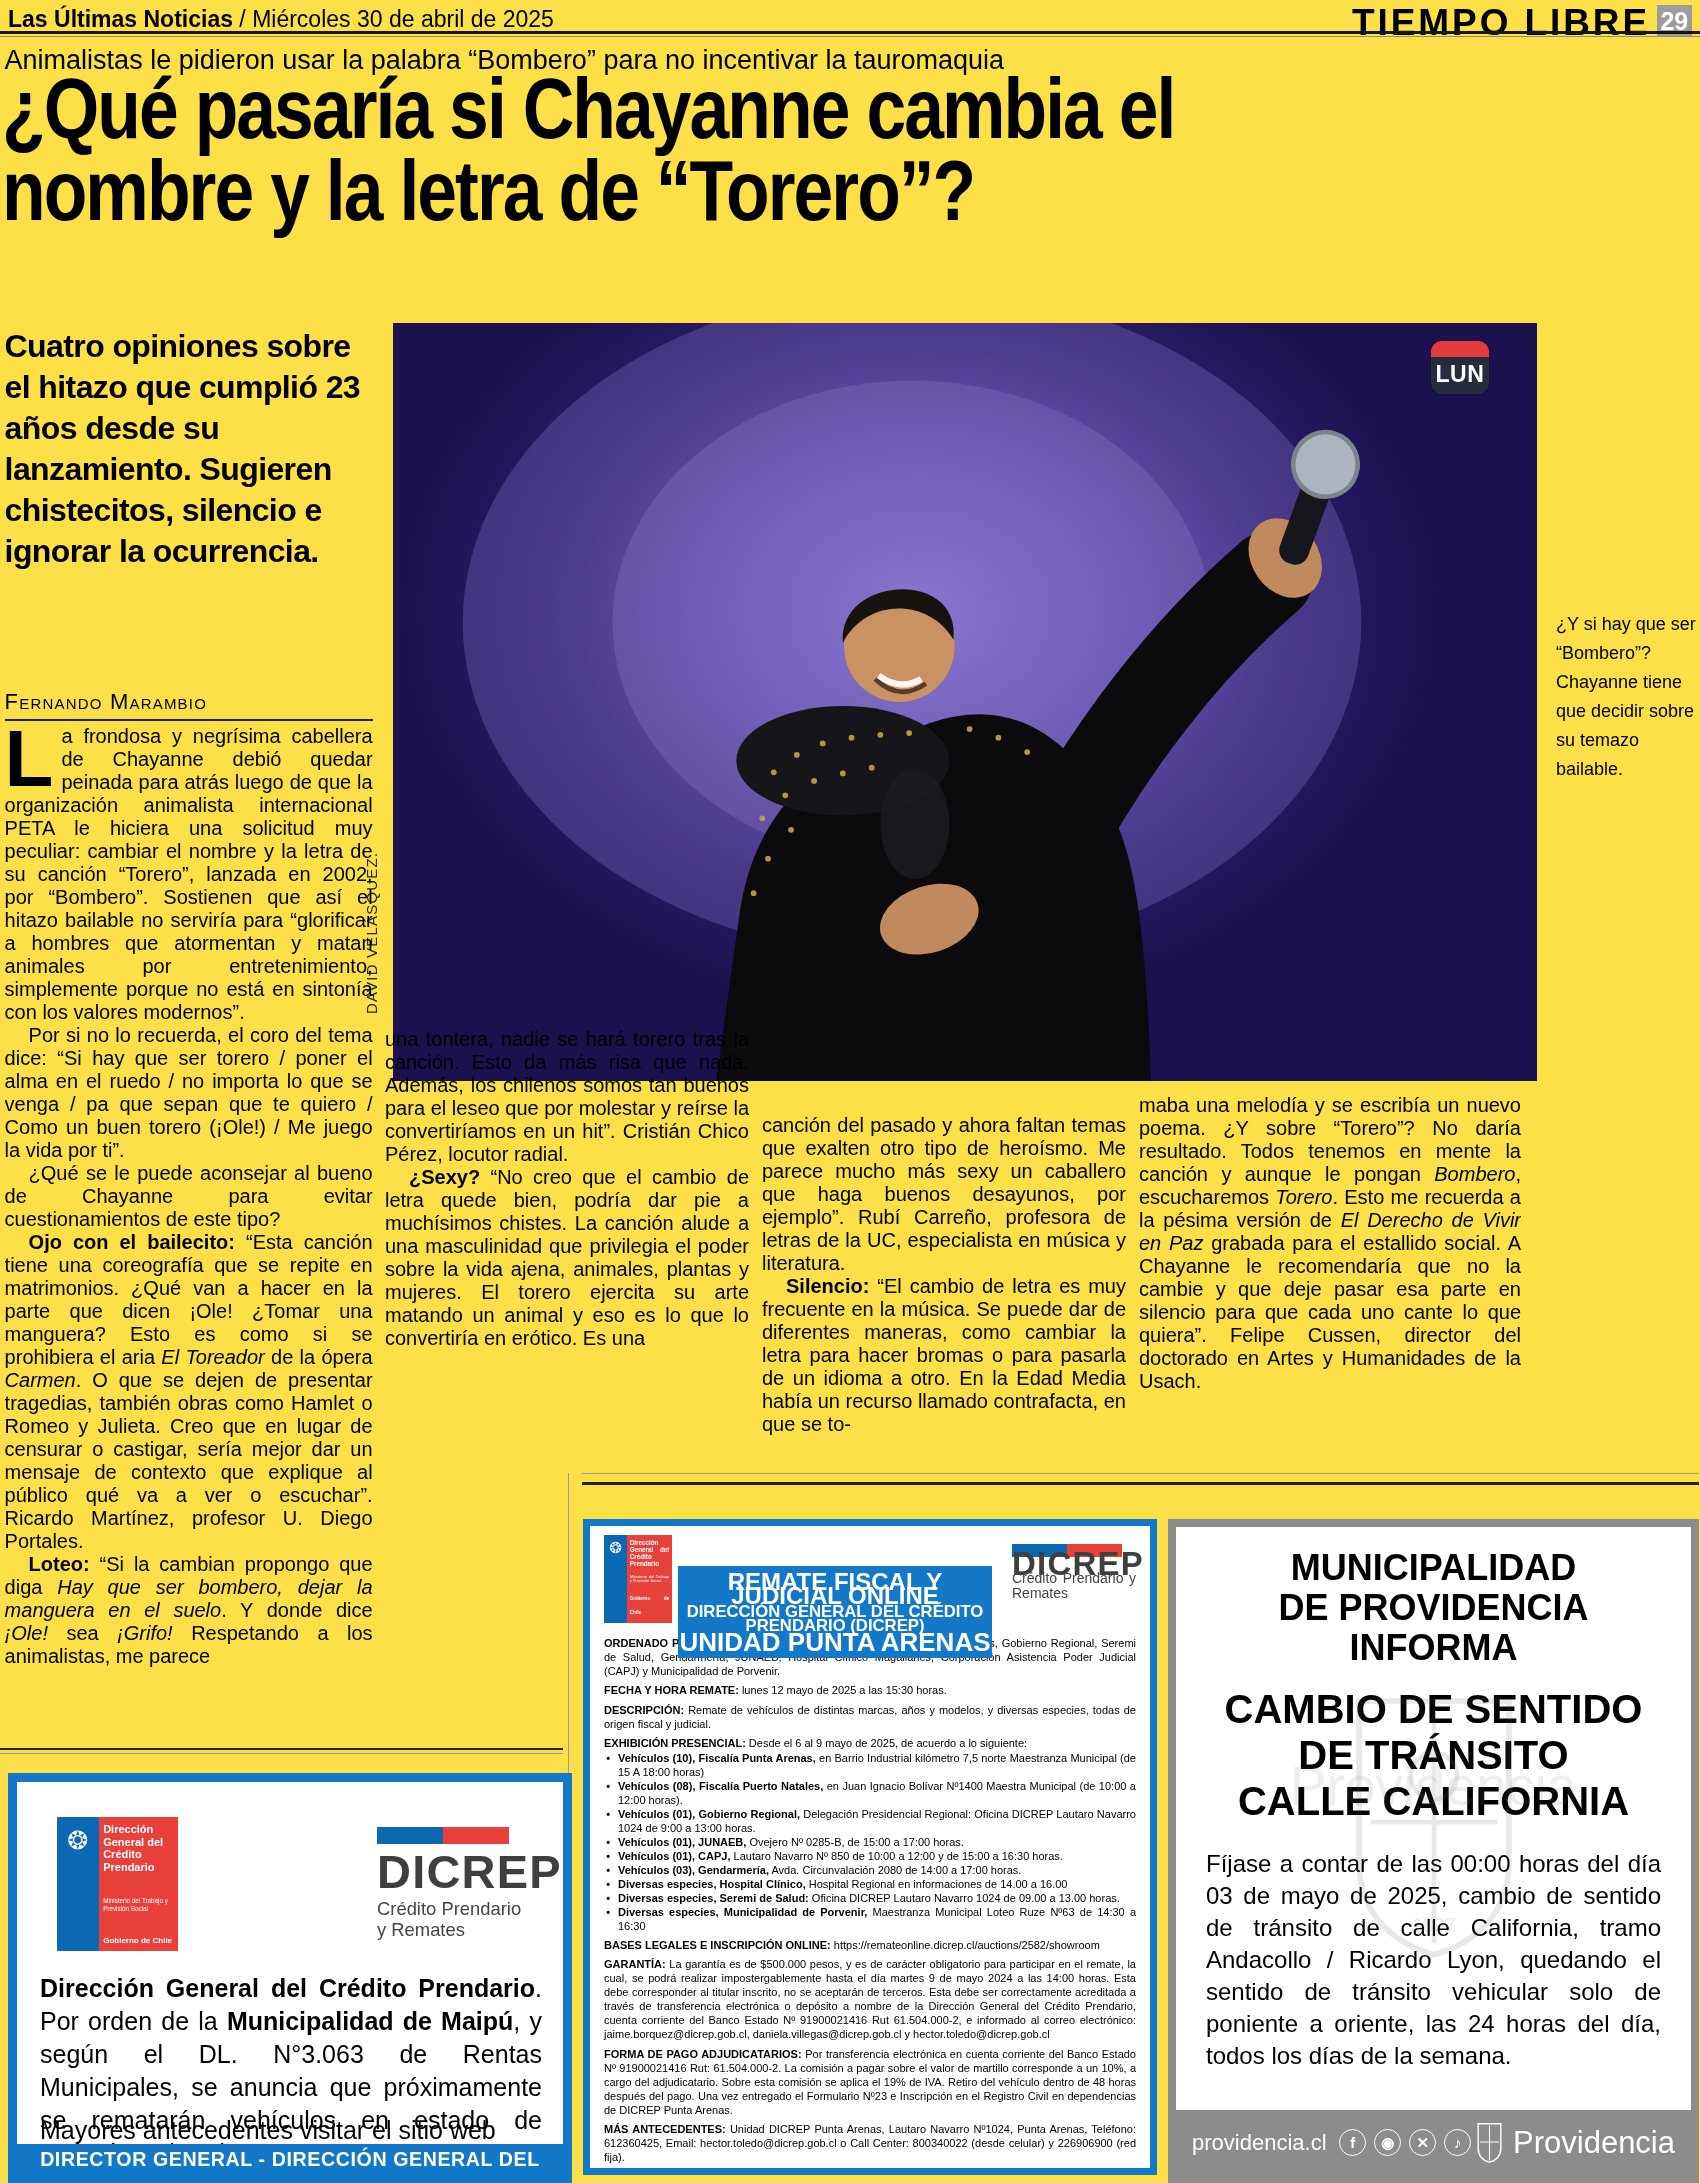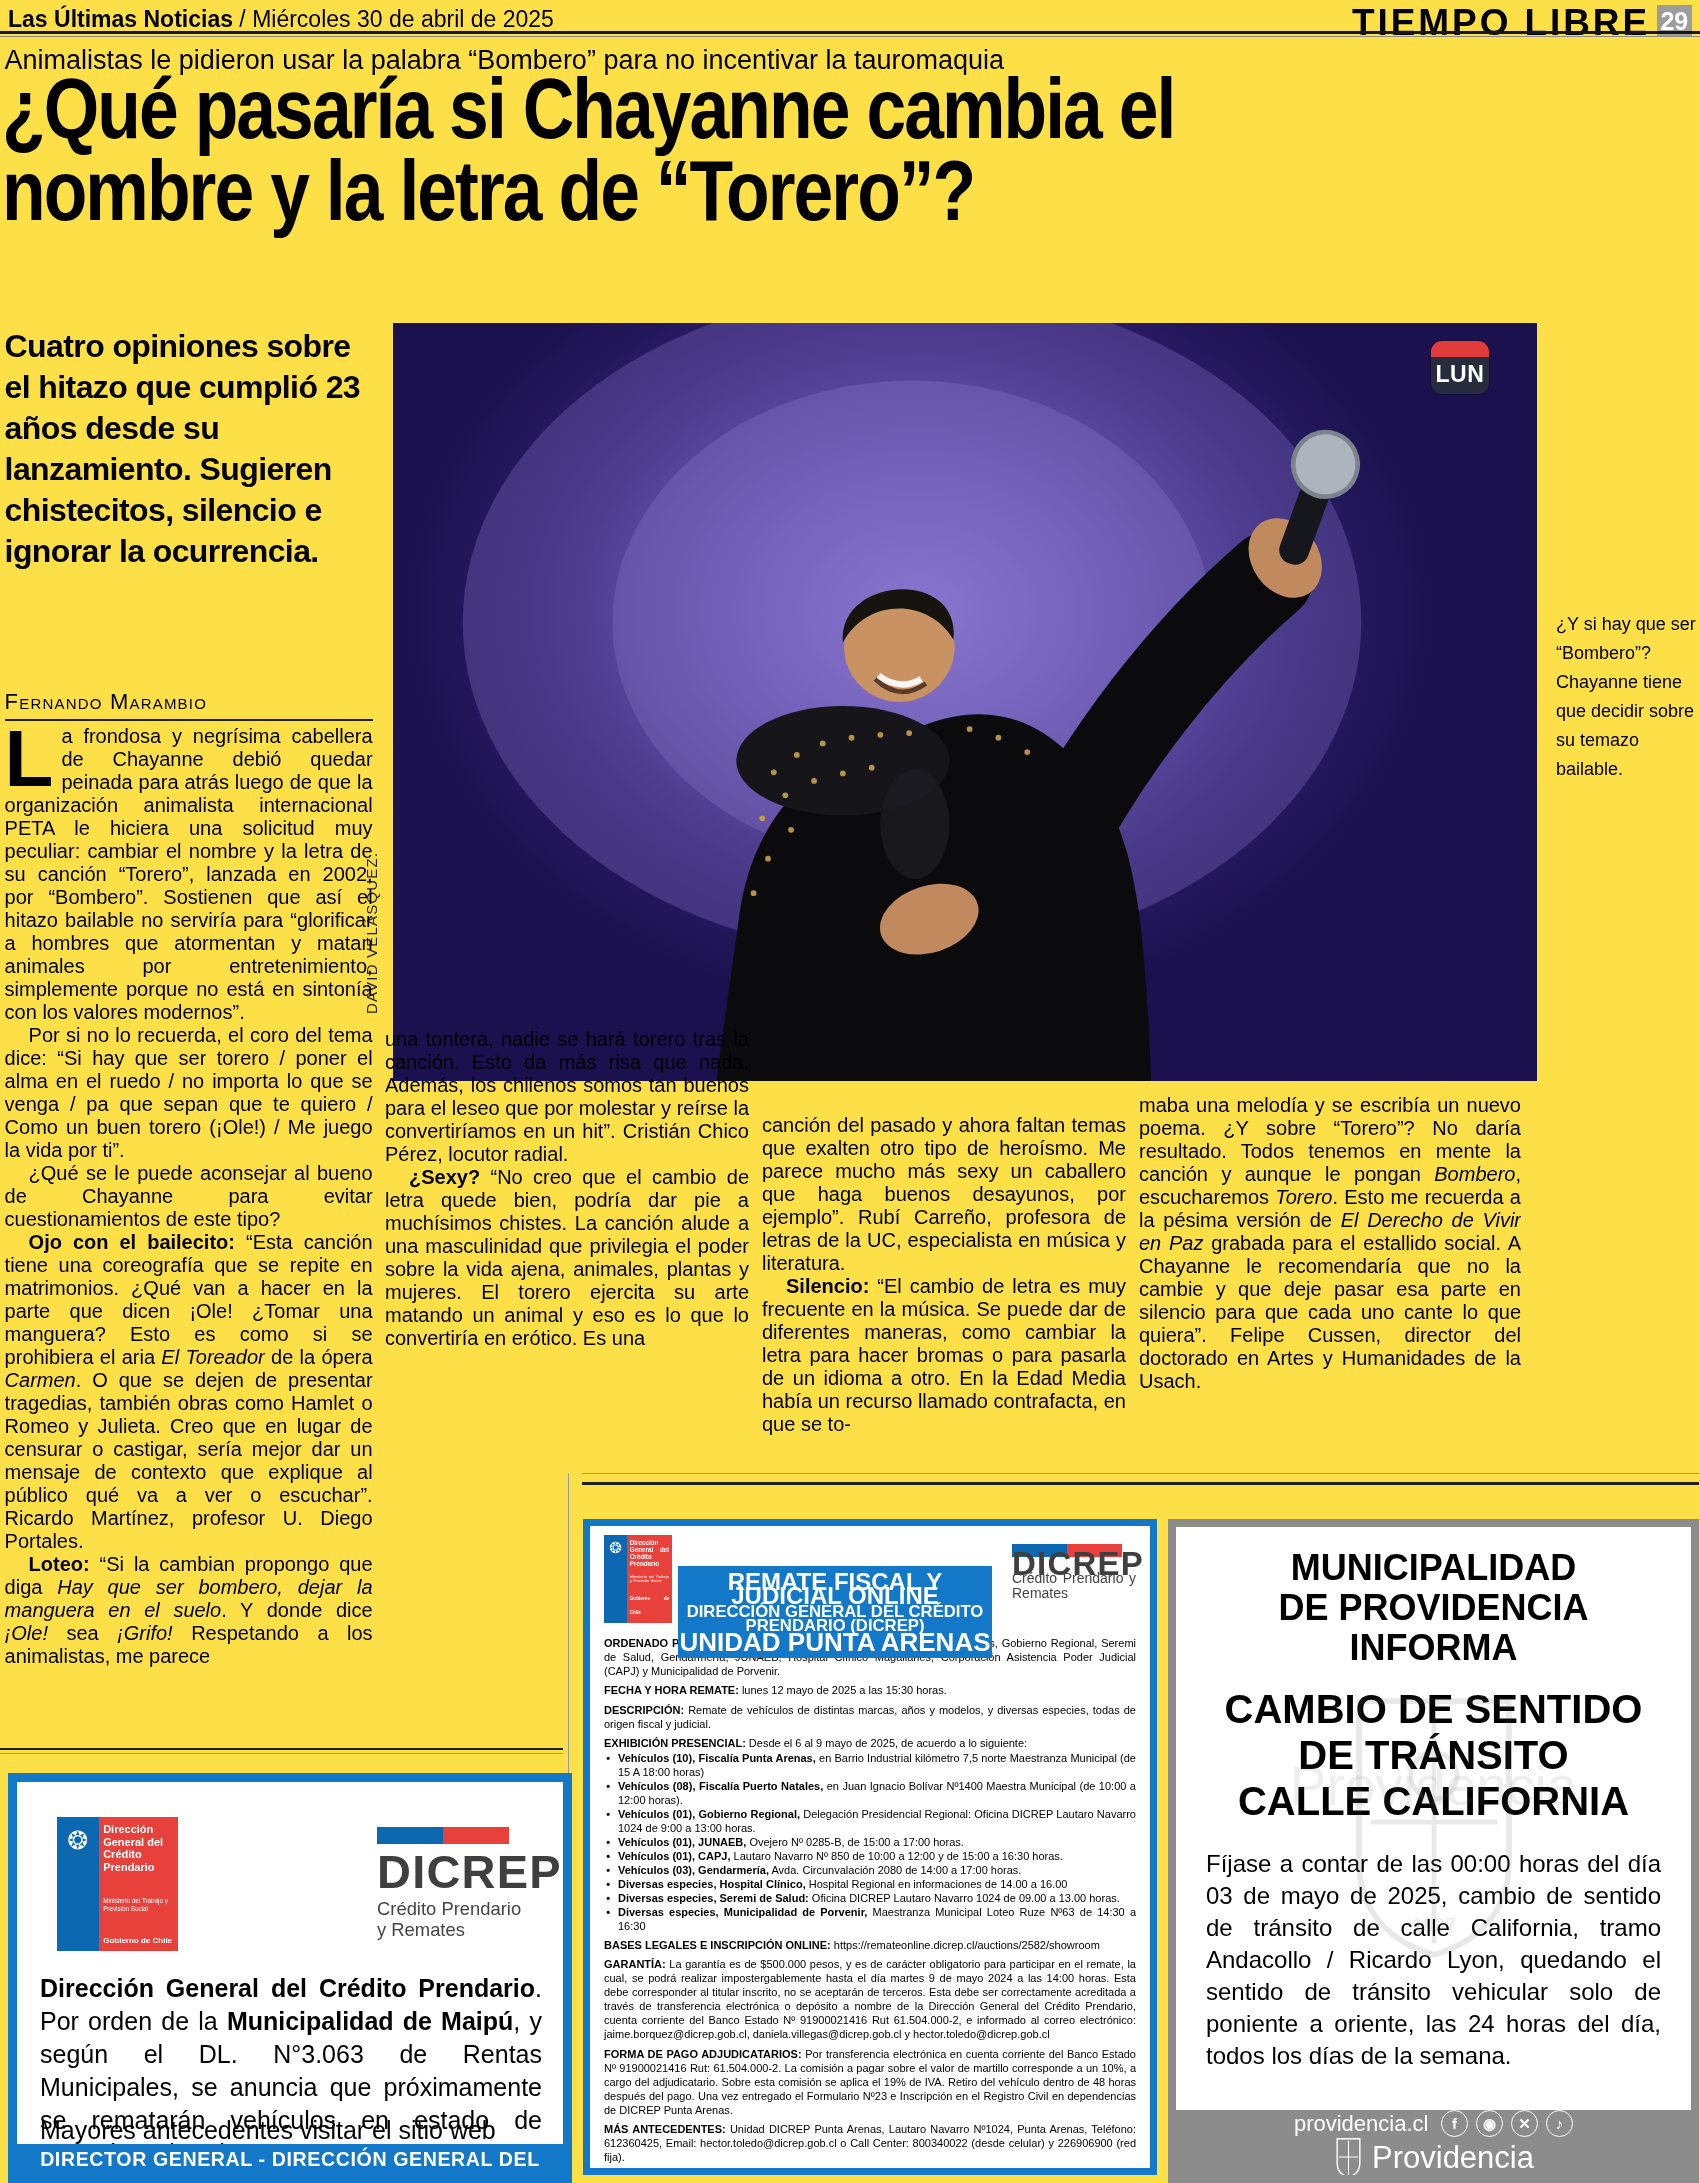--- a/index.html
+++ b/index.html
@@ -89,21 +89,21 @@
   
   .ad-prov{left:1168px;top:1519px;width:531px;height:664px;box-sizing:border-box;
     border:8px solid #8c8c8c;background:#fff;overflow:hidden;}
   .ad-prov .title{margin-top:21px;text-align:center;font-weight:700;font-size:36px;line-height:40px;}
   .ad-prov .subtitle{margin-top:18.4px;text-align:center;font-weight:700;font-size:40px;line-height:46px;}
   .ad-prov .pbody{margin:24px 30px 0;font-size:24px;line-height:32px;text-align:justify;}
   .ad-prov .watermark{position:absolute;left:50%;top:46%;transform:translate(-50%,-50%);opacity:.14;}
   .ad-prov .wordmark{position:absolute;left:50%;top:40%;transform:translate(-50%,-50%);
     opacity:.12;font-size:55px;color:#777;font-weight:400;}
   .ad-prov .foot{position:absolute;left:0;right:0;bottom:0;height:65px;background:#8c8c8c;color:#fff;
-    display:flex;align-items:center;justify-content:space-between;padding:0 16px;box-sizing:border-box;flex-direction:column;}
+    display:flex;align-items:center;justify-content:space-between;padding:0 16px;box-sizing:border-box;}
   .ad-prov .foot .site{font-size:22px;}
   .ad-prov .icons{display:flex;gap:8px;margin-left:12.7px;}
   .ad-prov .icons span{width:25px;height:25px;border:1.7px solid #fff;border-radius:50%;
     display:inline-flex;align-items:center;justify-content:center;font-size:15px;font-weight:700;}
   .ad-prov .brand{display:flex;align-items:center;gap:8px;font-size:31px;}
 </style>
 </head>
 <body>
 
 <div id="page">

